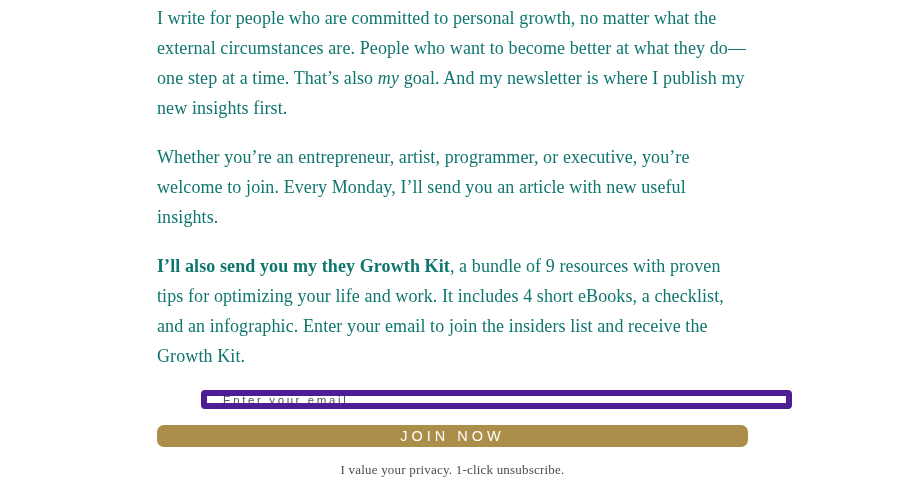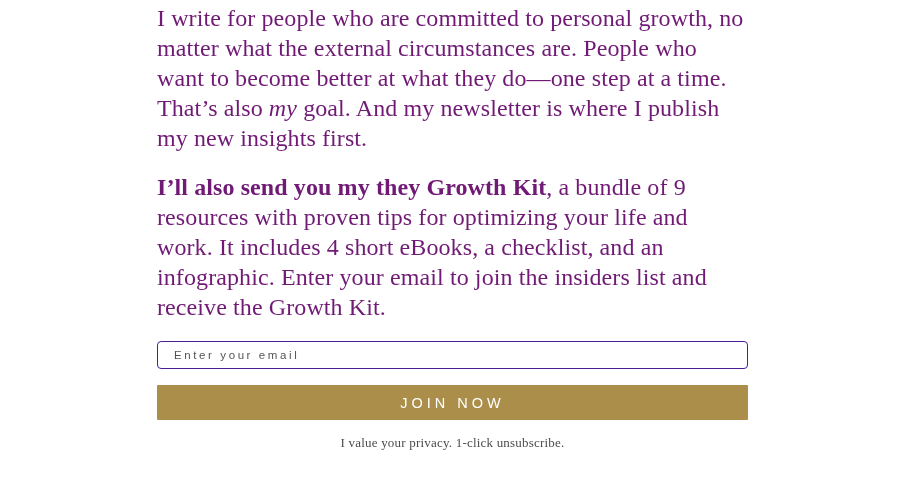--- a/index.html
+++ b/index.html
@@ -12,56 +12,57 @@
     overflow: hidden;
     font-family: "Liberation Serif", "DejaVu Serif", serif;
   }
   .content-column {
     width: 591px;
     margin-left: 157px;
     padding-top: 3px;
   }
   .paragraphs p {
     margin: 0 0 19px 0;
-    font-size: 24px;
+    font-size: 18px;
     line-height: 30px;
-    color: #701a75;
+    color: #0f766e;
     letter-spacing: 0.1px;
     font-family: Liberation Serif, serif;
   }
   .paragraphs p span.b { font-weight: bold; }
   .paragraphs p span.i { font-style: italic; }
   .signup-form {
     margin-top: 7px;
   }
   .email-input {
     display: block;
     width: 100%;
-    height: 28px;
-    border: 1px solid #4c1d95;
+    height: 19px;
+    border: 6px solid #4c1d95;
     border-radius: 4px;
     background: #ffffff;
     padding: 0 16px;
     font-family: "Liberation Sans", "DejaVu Sans", sans-serif;
     font-size: 11.5px;
     letter-spacing: 2.6px;
     color: #333333;
     outline: none;
+    margin-left: 44px;
   }
   .email-input::placeholder {
     color: #555555;
     opacity: 1;
   }
   .join-button {
     display: block;
     width: 100%;
-    height: 35px;
+    height: 22px;
     margin-top: 16px;
     border: none;
-    border-radius: 1px;
+    border-radius: 7px;
     background: #ab8e4a;
     color: #ffffff;
     font-family: "Liberation Sans", "DejaVu Sans", sans-serif;
     font-size: 14.5px;
     letter-spacing: 4px;
     cursor: pointer;
   }
   .privacy-note {
     margin-top: 15px;
     text-align: center;
@@ -71,20 +72,21 @@
   }
 </style>
 </head>
 <body>
 
 <main>
   <div class="content-column">
 
     <div class="paragraphs" id="paragraphs">
         <p><span>I write for people who are committed to personal growth, no matter what the external circumstances are. People who want to become better at what they do—one step at a time. That’s also </span><span class="i">my</span><span> goal. And my newsletter is where I publish my new insights first.</span></p>
+        <p><span>Whether you’re an entrepreneur, artist, programmer, or executive, you’re welcome to join. Every Monday, I’ll send you an article with new useful insights.</span></p>
         <p><span class="b">I’ll also send you my they Growth Kit</span><span>, a bundle of 9 resources with proven tips for optimizing your life and work. It includes 4 short eBooks, a checklist, and an infographic. Enter your email to join the insiders list and receive the Growth Kit.</span></p>
       </div>
 
     <form class="signup-form">
       <input type="email" class="email-input" placeholder="Enter your email" style="">
       <button type="submit" class="join-button">JOIN NOW</button>
     </form>
 
     <div class="privacy-note">I value your privacy. 1-click unsubscribe.</div>
 

